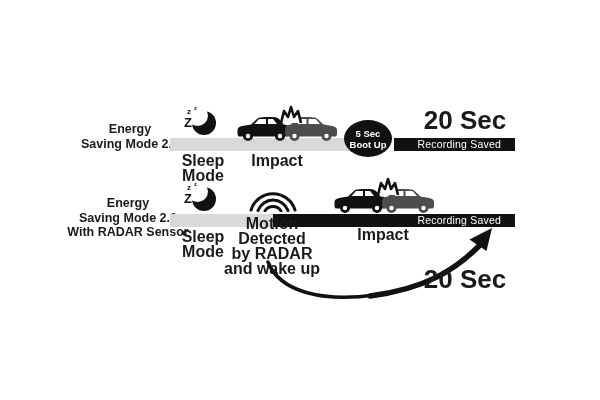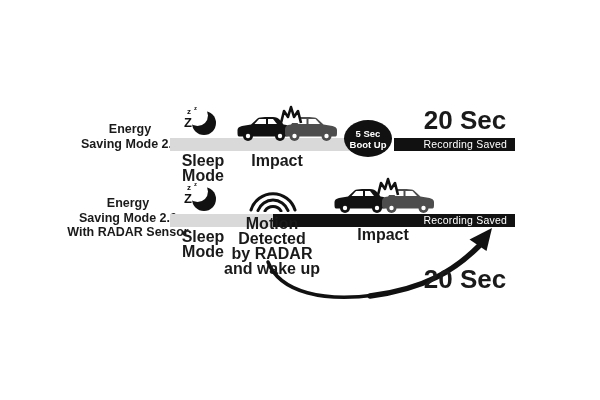--- a/index.html
+++ b/index.html
@@ -9,21 +9,21 @@
   }
   .abs{position:absolute;}
   .pre{white-space:pre-line;}
   .row-label{font-size:12.5px;font-weight:600;line-height:14.5px;text-align:center;}
   .seg-label{font-size:16px;font-weight:600;text-align:center;line-height:15px;}
   .bar{height:13px;}
   .bar-gray{background:#d9d9d9;}
   .bar-black{background:#111111;}
   .bar-text{
     display:block;height:13px;line-height:13px;color:#ffffff;font-size:10.5px;
-    font-weight:500;text-align:right;padding-right:8px;letter-spacing:.2px;border-radius:6px;
+    font-weight:500;text-align:right;padding-right:14px;letter-spacing:.2px;border-radius:6px;
   }
   .big-sec{font-size:26px;font-weight:600;text-align:center;line-height:23px;}
   .boot-oval{
     background:#111111;border-radius:50%;display:flex;align-items:center;justify-content:center;
     color:#fff;font-size:9.5px;font-weight:600;line-height:11px;text-align:center;
   }
   svg{display:block;}
 </style>
 </head>
 <body>

